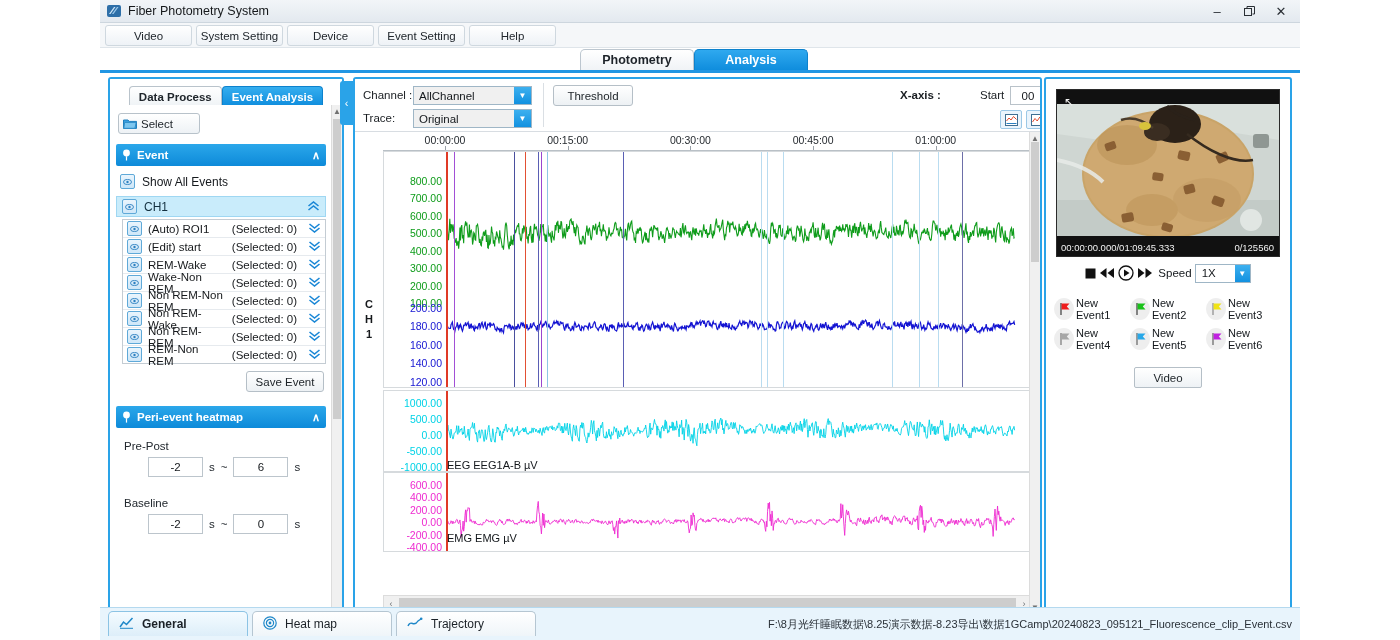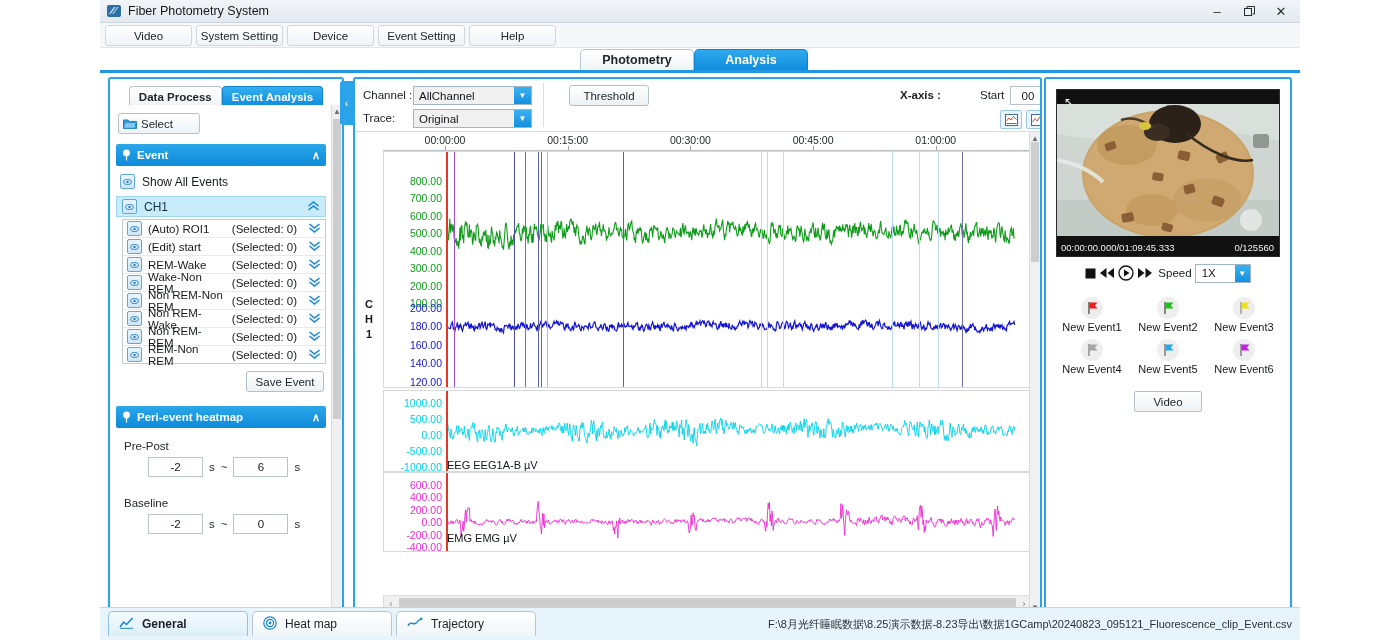--- a/index.html
+++ b/index.html
@@ -138,21 +138,21 @@
   .vid-fr{position:absolute;right:5px;bottom:3px;font-size:9.5px;color:#f2f2f2;}
   .vctrl{margin:6px auto 0 auto;width:210px;height:20px;display:flex;align-items:center;
     justify-content:center;gap:3px;}
   .vbtn{color:#111;display:flex;align-items:center;justify-content:center;}
   .spd-lbl{font-size:11.5px;color:#14181c;margin-left:2px;}
   .spd{position:relative;width:48px;height:17px;border:1px solid #9fb6c6;background:#fff;
     display:flex;align-items:center;padding-left:6px;font-size:11.5px;color:#14181c;}
   .spd .arw{position:absolute;right:0;top:0;width:15px;height:100%;
     background:linear-gradient(#3db0ef,#1291e0);display:flex;align-items:center;justify-content:center;color:#fff;font-size:8px;}
   .ev-grid{margin:14px auto 0 auto;width:228px;display:grid;grid-template-columns:repeat(3,1fr);row-gap:6px;}
-  .ev-cell{display:flex;flex-direction:column;align-items:center;gap:2px;}
+  .ev-cell{display:flex;flex-direction:row;align-items:center;gap:2px;}
   .flagwrap{width:22px;height:22px;border-radius:50%;background:#eeeeee;
     display:flex;align-items:center;justify-content:center;}
   .ev-cap{font-size:11px;color:#14181c;}
   .video-btn{margin:16px auto 0 auto;width:66px;height:19px;border:1px solid #b5bfc7;border-radius:2px;
     background:linear-gradient(#ffffff,#eef2f5);display:flex;align-items:center;justify-content:center;
     font-size:11.5px;color:#1c2227;}
   
   .bottombar{position:absolute;left:0;right:0;bottom:0;height:32px;background:#e8f4fc;
     border-top:1px solid #b4d9ef;}
   .btabs{position:absolute;left:8px;top:3px;display:flex;align-items:flex-end;gap:4px;}
@@ -417,21 +417,21 @@
         <div class="combo" style="left:58px;top:7px;width:112px">
           <span>AllChannel</span>
           <span class="arw">▼</span>
         </div>
         <span class="tb-lbl" style="left:8px;top:33px">Trace:</span>
         <div class="combo" style="left:58px;top:30px;width:112px">
           <span>Original</span>
           <span class="arw">▼</span>
         </div>
         <div class="vdiv" style="left:188px;top:4px;height:44px"></div>
-        <div class="tb-btn" style="left:214px;top:6px;width:78px;height:19px">Threshold</div>
+        <div class="tb-btn" style="left:198px;top:6px;width:78px;height:19px">Threshold</div>
 
         <span class="tb-lbl" style="left:545px;top:10px;font-weight:bold">X-axis :</span>
         <span class="tb-lbl" style="left:625px;top:10px">Start</span>
         <div class="txt-in" style="left:655px;top:7px;width:34px">00</div>
 
         <div class="icon-btn" style="left:645px;top:31px">
           <svg width="13" height="12" viewBox="0 0 13 12">
               <rect x="0.5" y="0.5" width="12" height="11" fill="#fff" stroke="#3f6f92"></rect>
               <path d="M1.5 7 L4 4 L6 6 L8.5 2.5 L11.5 5.5" fill="none" stroke="#e04a2e" stroke-width="1"></path>
               <path d="M1.5 9.5 H11.5" stroke="#2a7fc0"></path>

